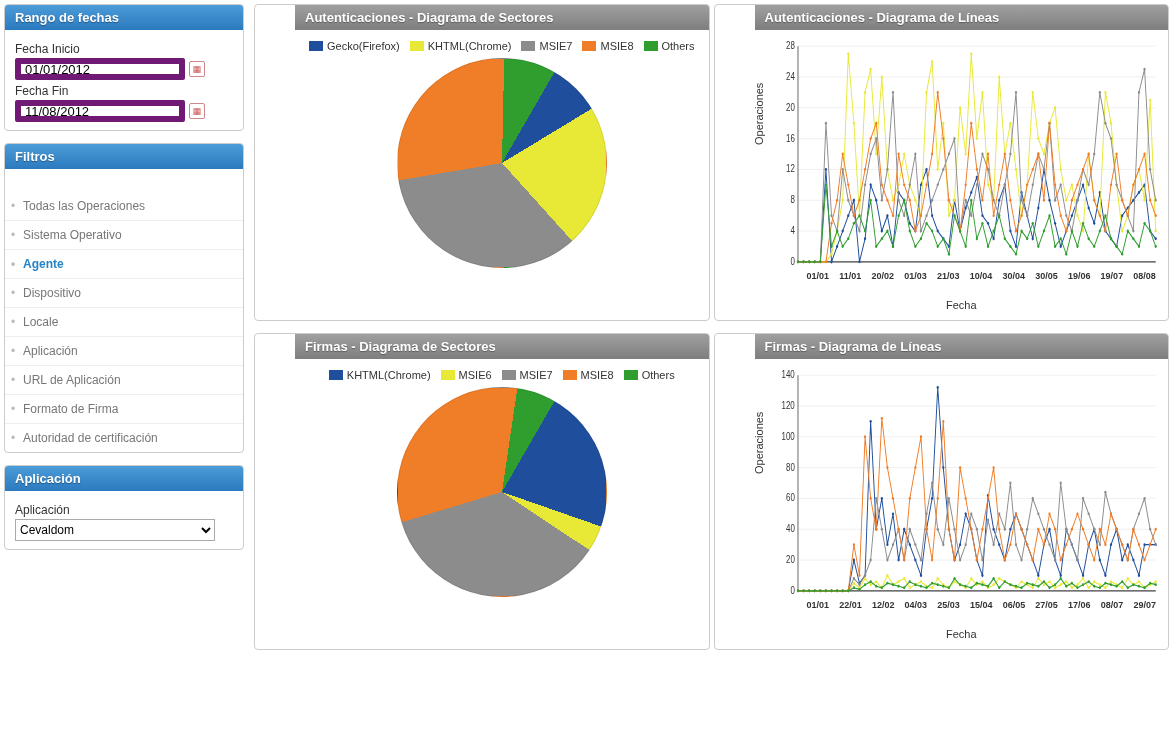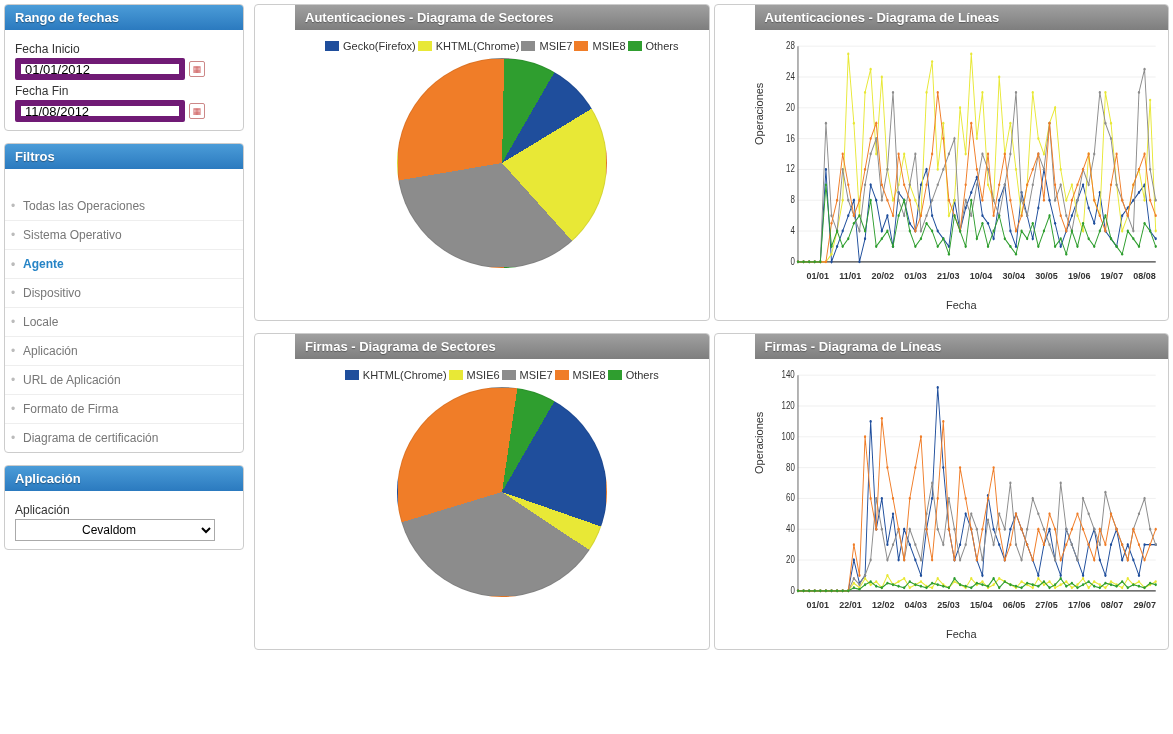--- a/index.html
+++ b/index.html
@@ -15,25 +15,25 @@
   .panel-body { padding: 8px 10px; }
   .field-label { font-size: 12px; color: #333; margin-top: 4px; margin-bottom: 2px; }
   .date-row { display: flex; align-items: center; }
   .date-input { width: 170px; height: 22px; border: 6px solid #701a75; border-radius: 2px; padding: 1px 4px; font-size: 13px; background: #fff; }
   .cal-icon { width: 16px; height: 16px; margin-left: 4px; background: #fff; border: 1px solid #c88; border-radius: 2px; display: inline-flex; align-items: center; justify-content: center; font-size: 9px; color: #c55; }
   .filters { list-style: none; }
   .filters li { padding: 7px 6px 7px 18px; border-top: 1px solid #eee; color: #777; cursor: pointer; position: relative; }
   .filters li:first-child { border-top: none; margin-top: 23px; }
   .filters li::before { content: "•"; position: absolute; left: 6px; color: #bbb; }
   .filters li.active { color: #2684c6; font-weight: bold; }
-  .app-select { width: 200px; height: 22px; border: 1px solid #aaa; font-size: 12px; background: #fff; text-align: center; }
+  .app-select { width: 200px; height: 22px; border: 1px solid #aaa; font-size: 12px; background: #fff; }
   .chart-panel { flex: 1; padding-left: 40px; }
   .pie-wrap { height: 290px; position: relative; padding: 10px; }
   .line-wrap { height: 290px; position: relative; padding: 8px 8px 2px 8px; }
-  .legend { display: flex; flex-wrap: wrap; justify-content: center; gap: 4px 2px; font-size: 11px; color: #333; margin-bottom: 6px; }
+  .legend { display: flex; flex-wrap: wrap; justify-content: center; gap: 4px 10px; font-size: 11px; color: #333; margin-bottom: 6px; }
   .legend-item { display: flex; align-items: center; gap: 4px; }
   .sw { width: 14px; height: 10px; display: inline-block; }
   .pie { width: 210px; height: 210px; border-radius: 50%; margin: 4px auto 0 auto; border: 1px solid rgba(0,0,0,.08); }
   svg.linechart { width: 100%; height: 230px; }
   .axis-label-y { position: absolute; left: -2px; top: 50%; transform: rotate(-90deg) translateX(30px); transform-origin: left top; font-size: 11px; color: #333; }
   .axis-label-x { text-align: center; font-size: 11px; color: #333; margin-top: 18px; }
   .xticks { display: flex; justify-content: space-between; font-size: 9px; color: #333; padding: 0 4px 0 44px; font-weight: bold; }
   .ytick { font-size: 10px; fill: #333; }
 </style>
 </head>
@@ -62,21 +62,21 @@
       <div class="panel-header blue-hdr">Filtros</div>
       <ul class="filters" id="filters">
           <li>Todas las Operaciones</li>
           <li>Sistema Operativo</li>
           <li class="active">Agente</li>
           <li>Dispositivo</li>
           <li>Locale</li>
           <li>Aplicación</li>
           <li>URL de Aplicación</li>
           <li>Formato de Firma</li>
-          <li>Diagrama de certificación</li>
+          <li>Autoridad de certificación</li>
         </ul>
     </div>
 
     <div class="panel">
       <div class="panel-header blue-hdr">Aplicación</div>
       <div class="panel-body">
         <div class="field-label">Aplicación</div>
         <select class="app-select">
           <option>Cevaldom</option>
         </select>

